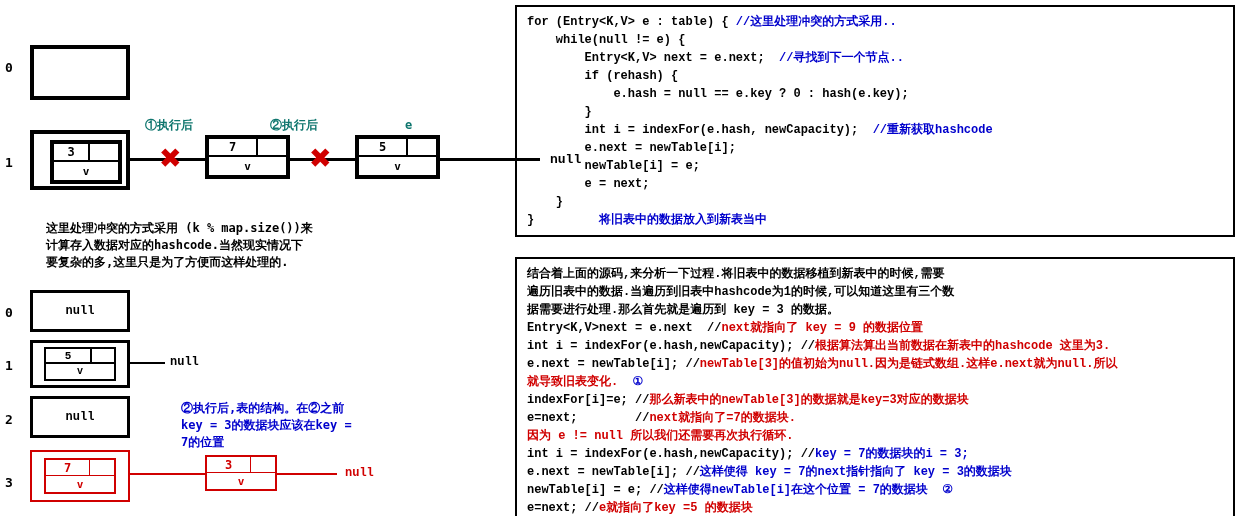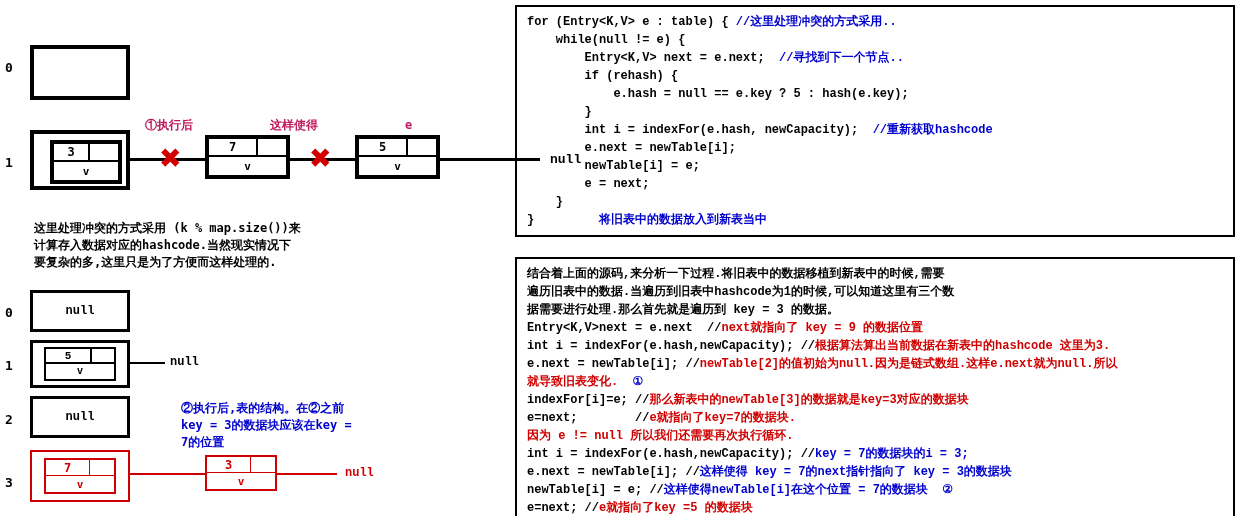--- a/index.html
+++ b/index.html
@@ -80,21 +80,21 @@
     position:absolute; height:3px; background:#000;
   }
   .line-h-red {
     position:absolute; height:2px; background:#d00000;
   }
   .cross {
     position:absolute; color:#d00000; font-size:36px; font-weight:bold;
     line-height:1;
   }
   .txt { position:absolute; font-weight:bold; font-size:12px; line-height:1.4; }
-  .txt-red { color:#be185d; }
+  .txt-red { color:#0f766e; }
   .txt-blue { color:#0000cc; }
   .null-lbl { position:absolute; font-weight:bold; font-family:"Courier New",monospace; font-size:13px; }
   .node-red {
     position: absolute;
     border: 2px solid #d00000;
     background: #fff;
   }
   .node-red .top {
     height: 16px;
     border-bottom: 1px solid #d00000;
@@ -129,21 +129,21 @@
     <div class="diagram1">
       <div class="idx-label" style="left:0;top:55px">0</div>
       <div class="idx-label" style="left:0;top:150px">1</div>
 
       <div class="slot" style="left:25px;top:40px;width:100px;height:55px"></div>
 
       <div class="slot" style="left:25px;top:125px;width:100px;height:60px"></div>
 
 
       <div class="txt txt-red" style="left:140px;top:112px">①执行后</div>
-      <div class="txt txt-red" style="left:265px;top:112px">这样使得</div>
+      <div class="txt txt-red" style="left:265px;top:112px">②执行后</div>
       <div class="txt txt-red" style="left:400px;top:112px">e</div>
 
       <div class="node" style="left:45px;top:135px;width:72px">
         <div class="top">
             <div class="k">3</div>
             <div class="p"></div>
           </div>
         <div class="bot">v</div>
       </div>
 
@@ -165,21 +165,21 @@
         <div class="top">
             <div class="k">5</div>
             <div class="p"></div>
           </div>
         <div class="bot">v</div>
       </div>
       <div class="line-h" style="left:435px;top:153px;width:100px"></div>
       <div class="null-lbl" style="left:545px;top:147px">null</div>
     </div>
 
-    <div class="txt" style="position:relative;left:29px;width:420px;white-space:pre-line;margin-bottom:20px">这里处理冲突的方式采用 (k % map.size())来
+    <div class="txt" style="position:relative;left:41px;width:420px;white-space:pre-line;margin-bottom:20px">这里处理冲突的方式采用 (k % map.size())来
 计算存入数据对应的hashcode.当然现实情况下
 要复杂的多,这里只是为了方便而这样处理的.</div>
 
     <div class="diagram2">
       <div class="idx-label" style="left:0;top:15px">0</div>
       <div class="idx-label" style="left:0;top:68px">1</div>
       <div class="idx-label" style="left:0;top:122px">2</div>
       <div class="idx-label" style="left:0;top:185px">3</div>
 
       <div class="slot2" style="left:25px;top:0;width:100px;height:42px">null</div>
@@ -222,38 +222,38 @@
       <div class="line-h-red" style="left:272px;top:183px;width:60px"></div>
       <div class="null-lbl" style="left:340px;top:176px;color:#d00000;font-size:12px">null</div>
     </div>
   </div>
 
   <div class="right">
     <div class="codebox"><span>for (Entry&lt;K,V&gt; e : table) { </span><span class="comment-blue">//这里处理冲突的方式采用..</span>
 <span>    while(null != e) {</span>
 <span>        Entry&lt;K,V&gt; next = e.next;  </span><span class="comment-blue">//寻找到下一个节点..</span>
 <span>        if (rehash) {</span>
-<span>            e.hash = null == e.key ? 5 : hash(e.key);</span>
+<span>            e.hash = null == e.key ? 0 : hash(e.key);</span>
 <span>        }</span>
 <span>        int i = indexFor(e.hash, newCapacity);  </span><span class="comment-blue">//重新获取hashcode</span>
 <span>        e.next = newTable[i];</span>
 <span>        newTable[i] = e;</span>
 <span>        e = next;</span>
 <span>    }</span>
 <span>}         </span><span class="comment-blue">将旧表中的数据放入到新表当中</span></div>
 
     <div class="codebox" style="white-space:pre-wrap"><span>结合着上面的源码,来分析一下过程.将旧表中的数据移植到新表中的时候,需要
 遍历旧表中的数据.当遍历到旧表中hashcode为1的时候,可以知道这里有三个数
 据需要进行处理.那么首先就是遍历到 key = 3 的数据。</span>
 <span>Entry&lt;K,V&gt;next = e.next  //</span><span class="red">next就指向了 key = 9 的数据位置</span>
 <span>int i = indexFor(e.hash,newCapacity); //</span><span class="red">根据算法算出当前数据在新表中的hashcode 这里为3.</span>
-<span>e.next = newTable[i]; //</span><span class="red">newTable[2]的值初始为null.因为是链式数组.这样e.next就为null.所以</span>
+<span>e.next = newTable[i]; //</span><span class="red">newTable[3]的值初始为null.因为是链式数组.这样e.next就为null.所以</span>
 <span class="red">就导致旧表变化.  </span><span class="blue circ">①</span>
 <span>indexFor[i]=e; //</span><span class="red">那么新表中的newTable[3]的数据就是key=3对应的数据块</span>
-<span>e=next;        //</span><span class="red">e就指向了key=7的数据块.</span>
+<span>e=next;        //</span><span class="red">next就指向了=7的数据块.</span>
 <span class="red">因为 e != null 所以我们还需要再次执行循环.</span>
 <span>int i = indexFor(e.hash,newCapacity); //</span><span class="blue">key = 7的数据块的i = 3;</span>
 <span>e.next = newTable[i]; //</span><span class="blue">这样使得 key = 7的next指针指向了 key = 3的数据块</span>
 <span>newTable[i] = e; //</span><span class="blue">这样使得newTable[i]在这个位置 = 7的数据块  </span><span class="blue circ">②</span>
 <span>e=next; //</span><span class="red">e就指向了key =5 的数据块</span>
 </div>
   </div>
 </div>
 
 </body></html>

